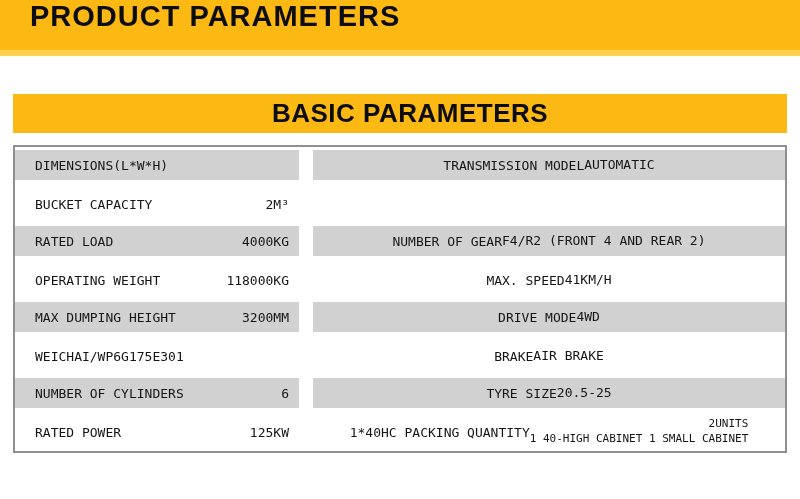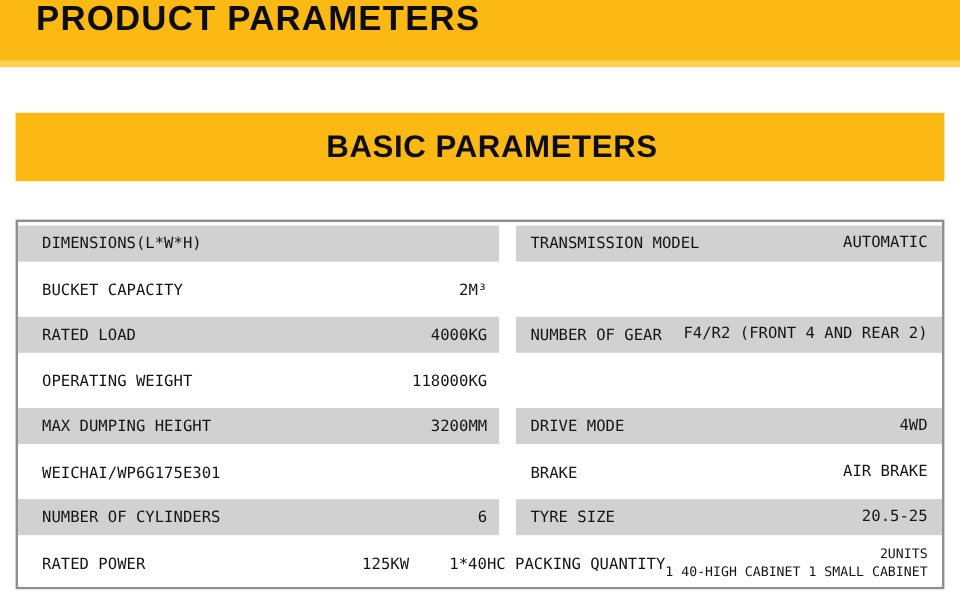--- a/index.html
+++ b/index.html
@@ -26,22 +26,22 @@
   .top-bar h1{
     margin:0 0 4px 30px;
     font-family:"Liberation Sans",sans-serif;
     font-weight:bold;
     font-size:29px;
     letter-spacing:1px;
     color:#0d0d0d;
   }
   
   .section-bar{
-    margin:38px 13px 32px 13px;
-    height:57px;
+    margin:38px 13px 12px 13px;
+    height:39px;
     background:var(--yellow);
     display:flex;align-items:center;justify-content:center;padding-left:20px;
   }
   .section-bar h2{
     margin:0;
     font-family:"Liberation Sans",sans-serif;
     font-weight:bold;
     font-size:26px;
     letter-spacing:0.5px;
     color:#0d0d0d;
@@ -63,27 +63,28 @@
     border-bottom:5px solid #ffffff;
   }
   .row.gray .half{ background:var(--gray); }
   .half{
     display:flex;
     align-items:center;
     justify-content:space-between;
     box-sizing:border-box;
   }
   .half.left{
-    width:401px;
+    width:284px;
     padding:0 10px 0 20px;
   }
   .gap{ width:14px; }
   .half.right{
     flex:1;
     padding:0 12px;
+    justify-content:center;
   }
   .label,.value{
     font-size:13px;
     color:var(--ink);
     white-space:nowrap;
   }
   .value{ text-align:right; }
   .vcol{
     display:flex;
     flex-direction:column;
@@ -140,20 +141,27 @@
 
       </span>
     </div>
   </div>
     <div class="row">
     <div class="half left">
       <span class="label">OPERATING WEIGHT</span>
       <span class="value">118000KG</span>
     </div>
     <div class="gap"></div>
+    <div class="half right">
+      <span class="label">MAX. SPEED</span>
+      <span class="value vcol">
+        <span class="v1">41KM/H</span>
+
+      </span>
+    </div>
   </div>
     <div class="row gray">
     <div class="half left">
       <span class="label">MAX DUMPING HEIGHT</span>
       <span class="value">3200MM</span>
     </div>
     <div class="gap"></div>
     <div class="half right">
       <span class="label">DRIVE MODE</span>
       <span class="value vcol">

